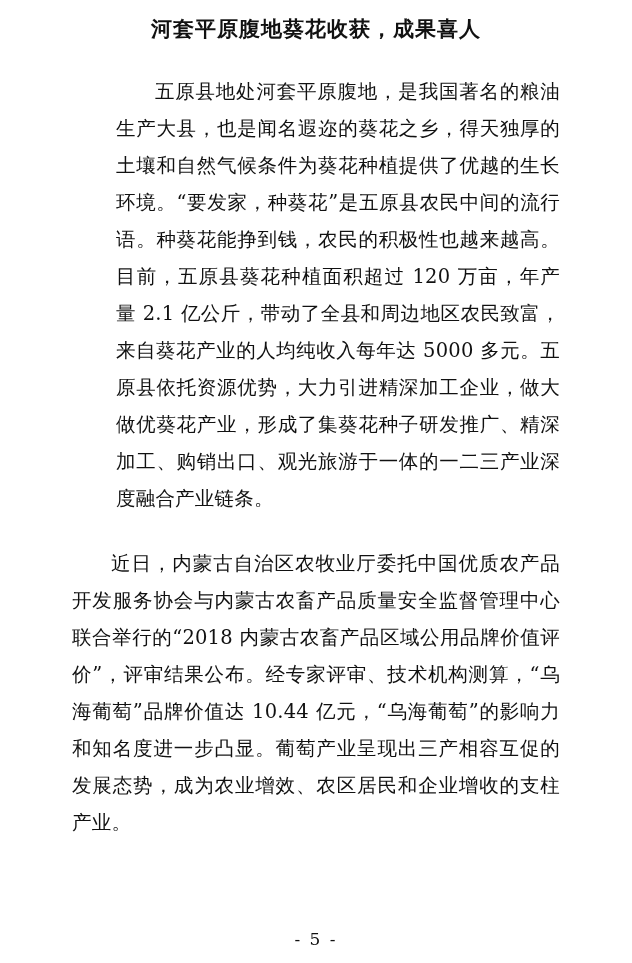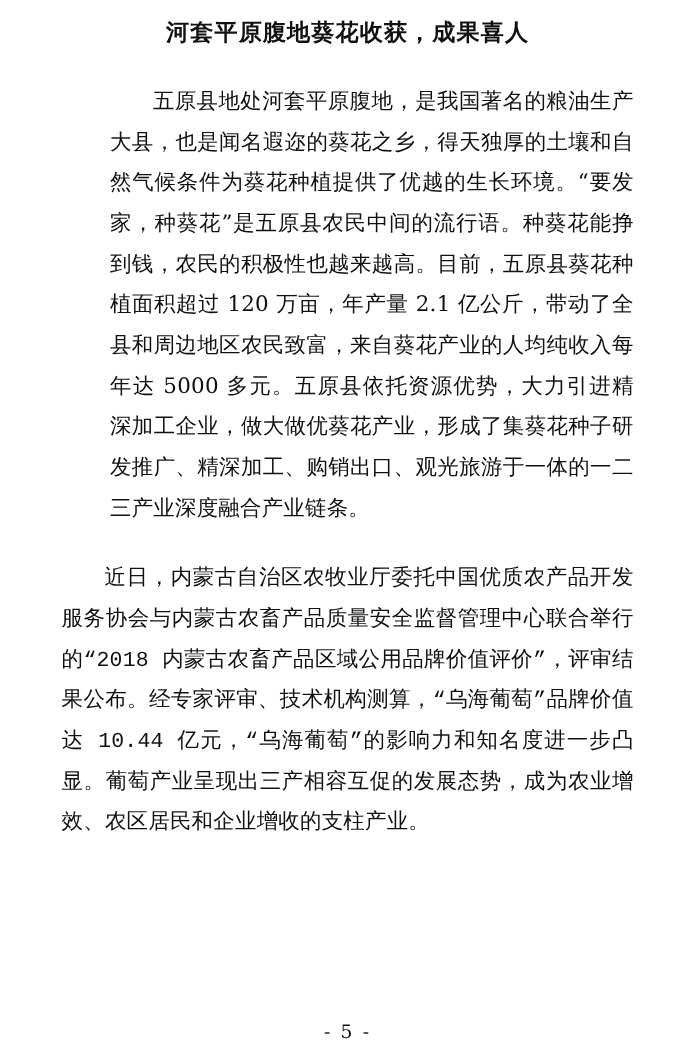--- a/index.html
+++ b/index.html
@@ -12,21 +12,21 @@
     background: #ffffff;
     font-family: "DejaVu Serif", "Liberation Serif", serif;
     color: #111111;
     overflow: hidden;
   }
   .page {
     position: relative;
     width: 632px;
     height: 963px;
     box-sizing: border-box;
-    padding: 0 56px;
+    padding: 0 72px;
   }
   .section {
     width: 100%;
   }
   .doc-title {
     text-align: center;
     font-size: 21px;
     font-weight: bold;
     letter-spacing: 1px;
     line-height: 1.4;
@@ -46,21 +46,20 @@
     text-indent: 2em;
     margin: 0;
     letter-spacing: 0.2px;
   }
   .para-1 {
     padding-top: 30px;
     margin-left: 44px;
   }
   .para-2 {
     padding-top: 28px;
-    font-family: Liberation Mono, monospace;
   }
   .page-number {
     position: absolute;
     left: 0;
     right: 0;
     bottom: 14px;
     text-align: center;
     font-size: 17px;
     letter-spacing: 2px;
     color: #111111;

